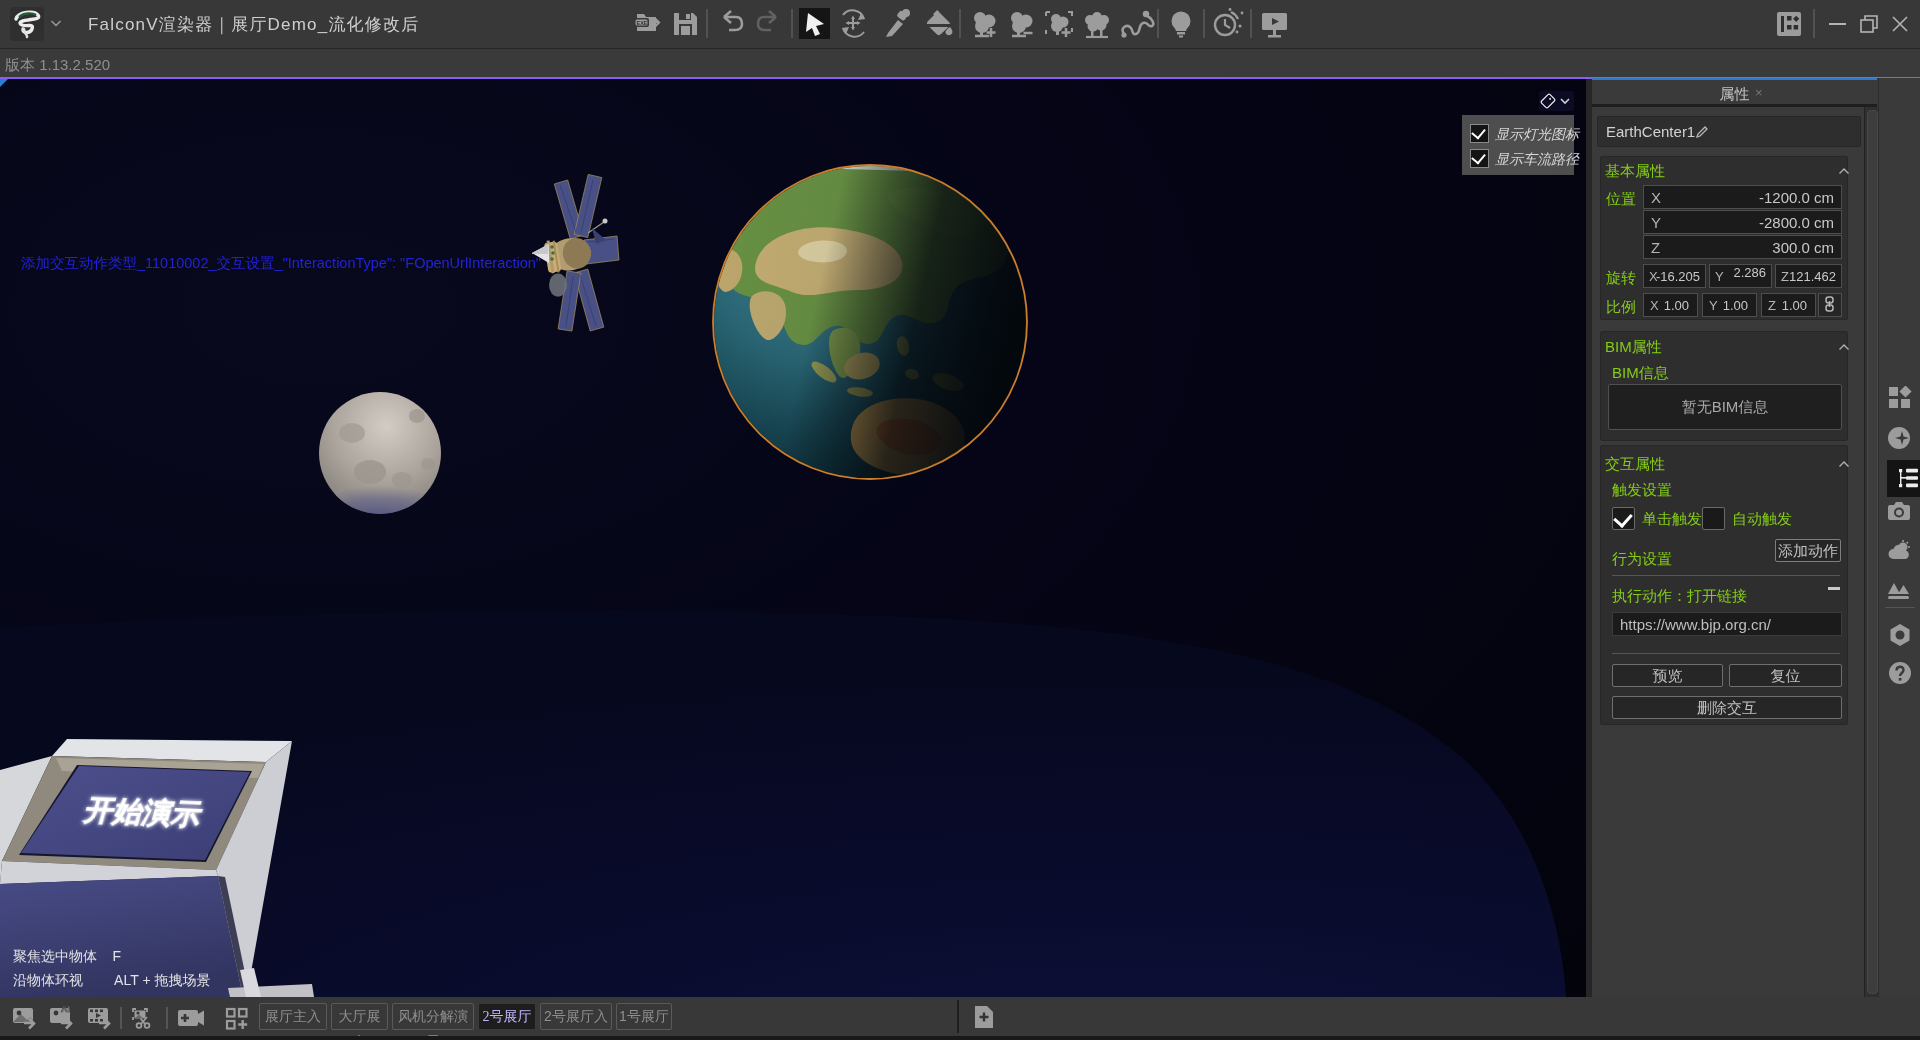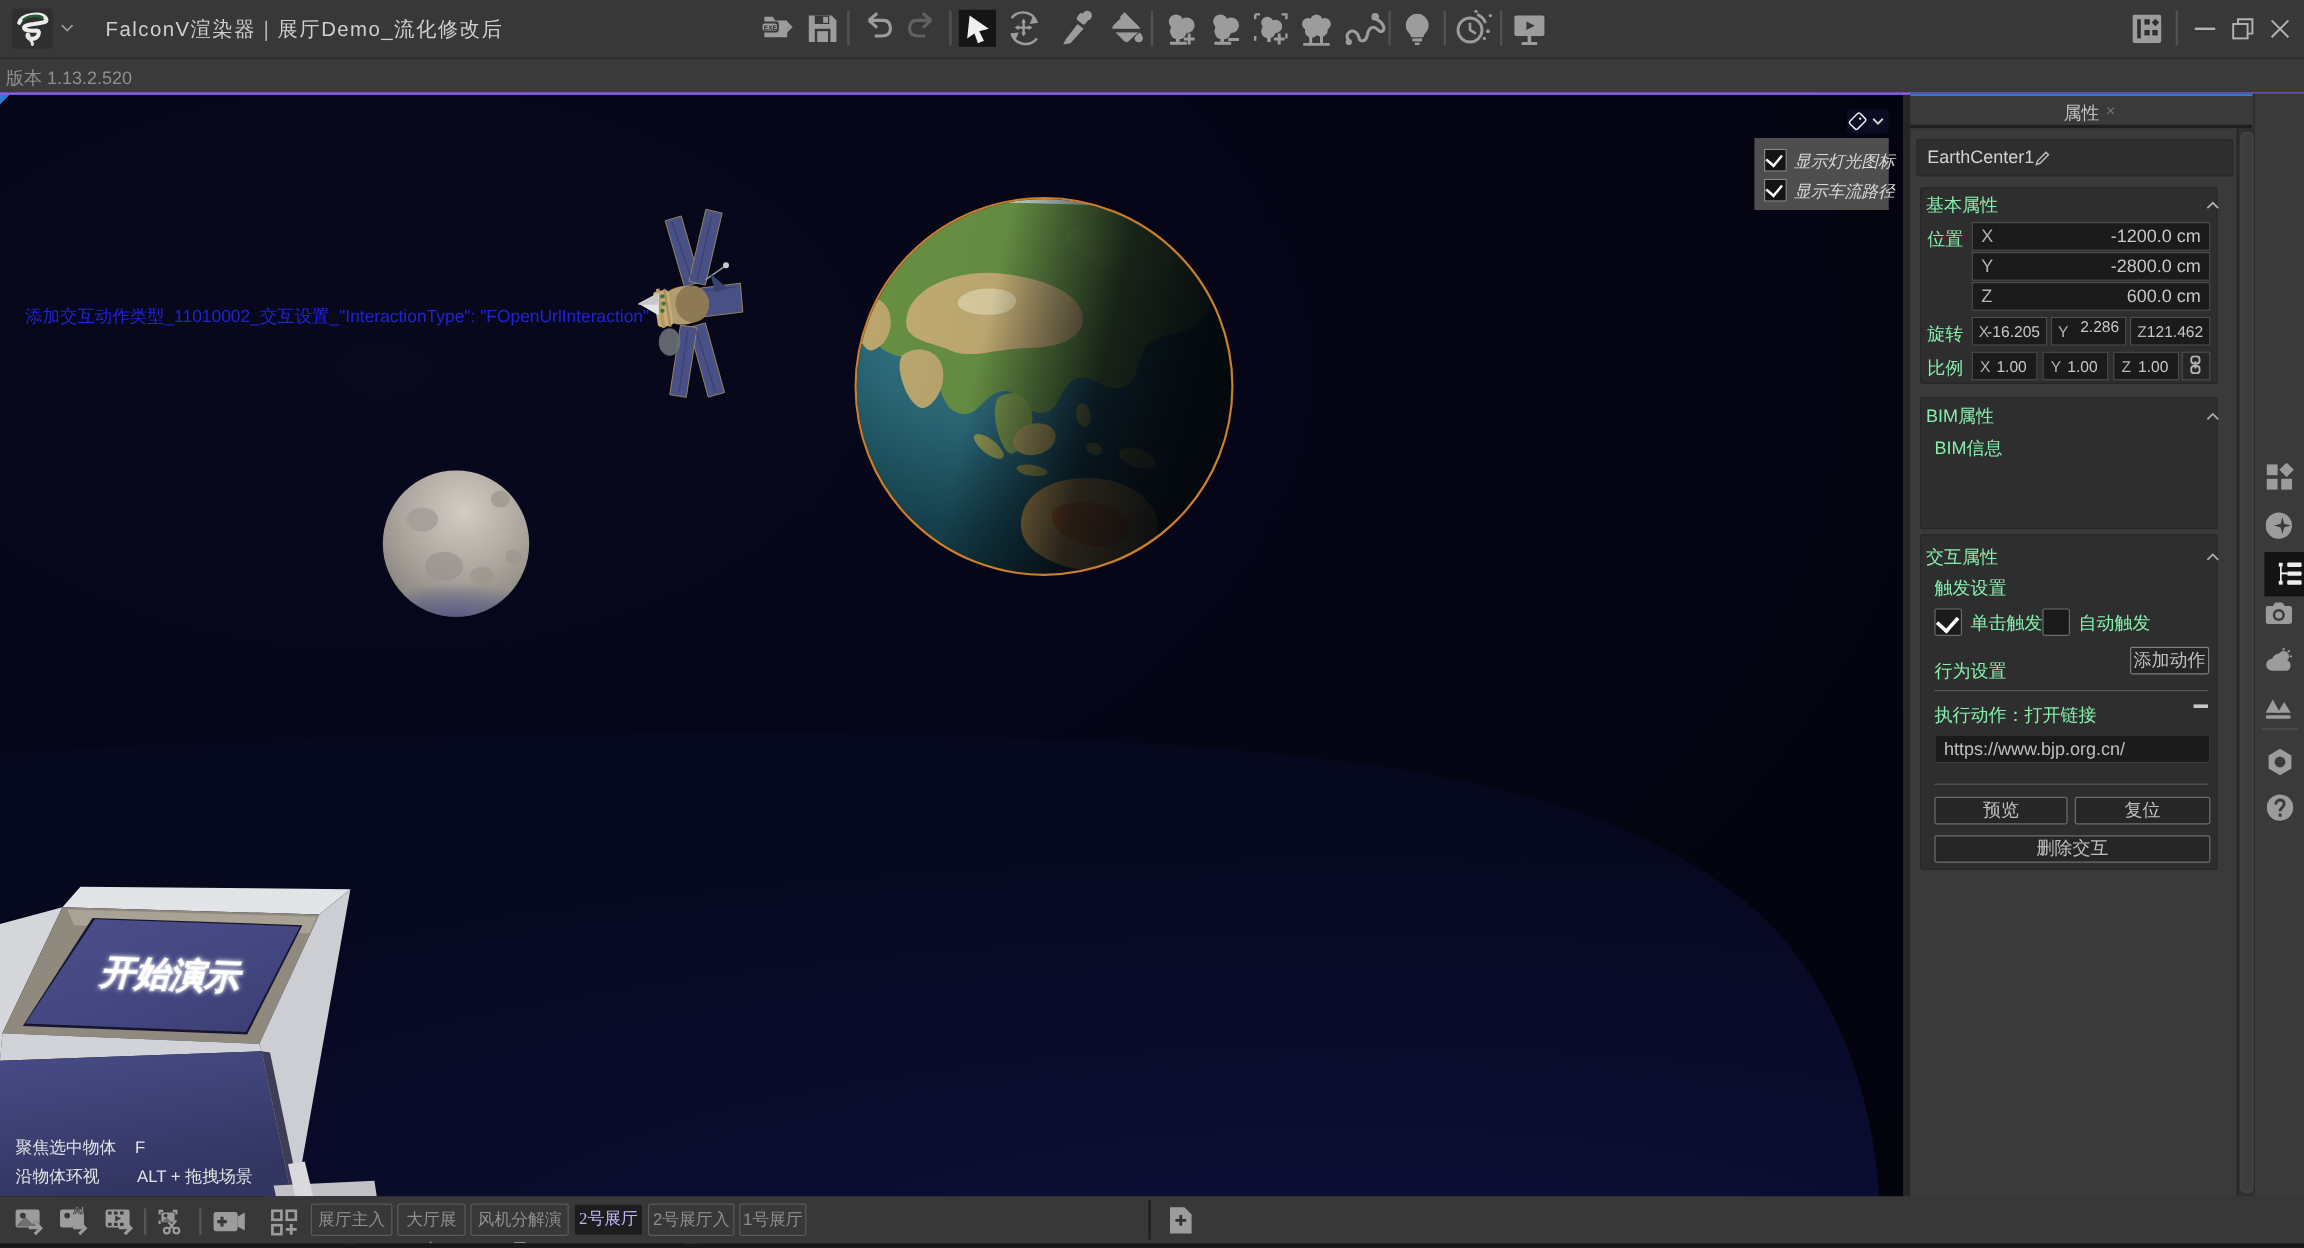--- a/index.html
+++ b/index.html
@@ -14,21 +14,21 @@
   #bottombar{position:absolute;left:0;top:997px;width:1920px;height:43px;background:#383838;}
   #bottombar .bline{position:absolute;left:0;top:39px;width:1920px;height:4px;background:#191919;}
   .ttext{position:absolute;left:88px;top:13px;font-size:17px;color:#cfcfcf;letter-spacing:1.2px;}
   
   .ph{position:absolute;left:0;top:0;width:285px;height:26px;background:#3a3a3a;border-top:2px solid #2f7ad0;}
   .ph .t{position:absolute;left:0;top:5px;width:100%;text-align:center;font-size:15px;color:#c2c2c2;}
   .ph .x{position:absolute;left:168px;top:5px;font-size:13px;color:#777;}
   .phline{position:absolute;left:0;top:26px;width:285px;height:3px;background:#1e1e1e;}
   .pcontent{position:absolute;left:0;top:29px;width:272px;height:890px;background:#3a3a3a;}
   .inset{position:absolute;background:#2e2e2e;border:1px solid #272727;border-radius:2px;}
-  .glabel{position:absolute;font-size:15px;color:#86efac;}
+  .glabel{position:absolute;font-size:15px;color:#84cc16;}
   .fld{position:absolute;background:#1b1b1b;border:1px solid #4e4e4e;color:#c8c8c8;font-size:15px;}
   .fld .xl{position:absolute;left:7px;top:3px;color:#b5b5b5;}
   .fld .vr{position:absolute;right:7px;top:3px;}
   .btn{position:absolute;background:#262626;border:1px solid #6e6e6e;color:#c0c0c0;font-size:15px;text-align:center;border-radius:2px;}
   .cb{position:absolute;width:21px;height:21px;background:#1a1a1a;border:1px solid #6a6a6a;border-radius:2px;}
   .cb.ck::after{content:"";position:absolute;left:4px;top:2px;width:9px;height:13px;border:solid #fff;border-width:0 3px 3px 0;transform:rotate(42deg);}
   .scroll{position:absolute;left:272px;top:29px;width:13px;height:890px;background:#303030;border-left:1px solid #232323;}
   .scroll .thumb{position:absolute;left:2px;top:3px;width:9px;height:882px;background:#3d3d3d;border:1px solid #484848;border-radius:4px;}
   .iconstrip{position:absolute;left:286px;top:0;width:42px;height:919px;background:#3a3a3a;border-left:1px solid #2c2c2c;}
   
@@ -402,21 +402,21 @@
     <div class="fld" style="left:51px;top:78px;width:197px;height:22px;">
         <span class="xl">X</span>
         <span class="vr">-1200.0 cm</span>
       </div>
     <div class="fld" style="left:51px;top:103px;width:197px;height:22px;">
         <span class="xl">Y</span>
         <span class="vr">-2800.0 cm</span>
       </div>
     <div class="fld" style="left:51px;top:128px;width:197px;height:22px;">
         <span class="xl">Z</span>
-        <span class="vr">600.0 cm</span>
+        <span class="vr">300.0 cm</span>
       </div>
     <div class="glabel" style="left:14px;top:162px;">旋转</div>
     <div class="fld" style="left:51px;top:157px;width:61px;height:22px;font-size:13px;">
         <span class="xl" style="top:4px;left:5px;">X</span>
         <span class="vr" style="top:4px;right:5px;">-16.205</span>
       </div>
     <div class="fld" style="left:117px;top:157px;width:61px;height:22px;font-size:13px;">
         <span class="xl" style="top:4px;left:5px;">Y</span>
         <span class="vr" style="top:0;right:5px;">2.286</span>
       </div>
@@ -445,20 +445,21 @@
           <line x1="5.5" y1="5" x2="5.5" y2="11"></line>
         </g>
       </svg>
 
     <div class="inset" style="left:8px;top:224px;width:246px;height:108px;"></div>
     <div class="glabel" style="left:13px;top:231px;">BIM属性</div>
     <svg class="abs" style="left:246px;top:236px;" width="12" height="8" viewBox="0 0 12 8">
         <path d="M1.5 6.5 L6 2 L10.5 6.5" fill="none" stroke="#b0b0b0" stroke-width="1.4"></path>
       </svg>
     <div class="glabel" style="left:20px;top:257px;">BIM信息</div>
+    <div class="btn" style="left:16px;top:277px;width:232px;height:44px;line-height:44px;background:#1f1f1f;border-color:#505050;color:#a8a8a8;">暂无BIM信息</div>
 
     <div class="inset" style="left:8px;top:338px;width:246px;height:278px;"></div>
     <div class="glabel" style="left:13px;top:348px;">交互属性</div>
     <svg class="abs" style="left:246px;top:353px;" width="12" height="8" viewBox="0 0 12 8">
         <path d="M1.5 6.5 L6 2 L10.5 6.5" fill="none" stroke="#b0b0b0" stroke-width="1.4"></path>
       </svg>
     <div class="glabel" style="left:20px;top:374px;">触发设置</div>
     <div class="cb ck" style="left:20px;top:400px;"></div>
     <div class="glabel" style="left:50px;top:403px;">单击触发</div>
     <div class="cb" style="left:110px;top:400px;"></div>

